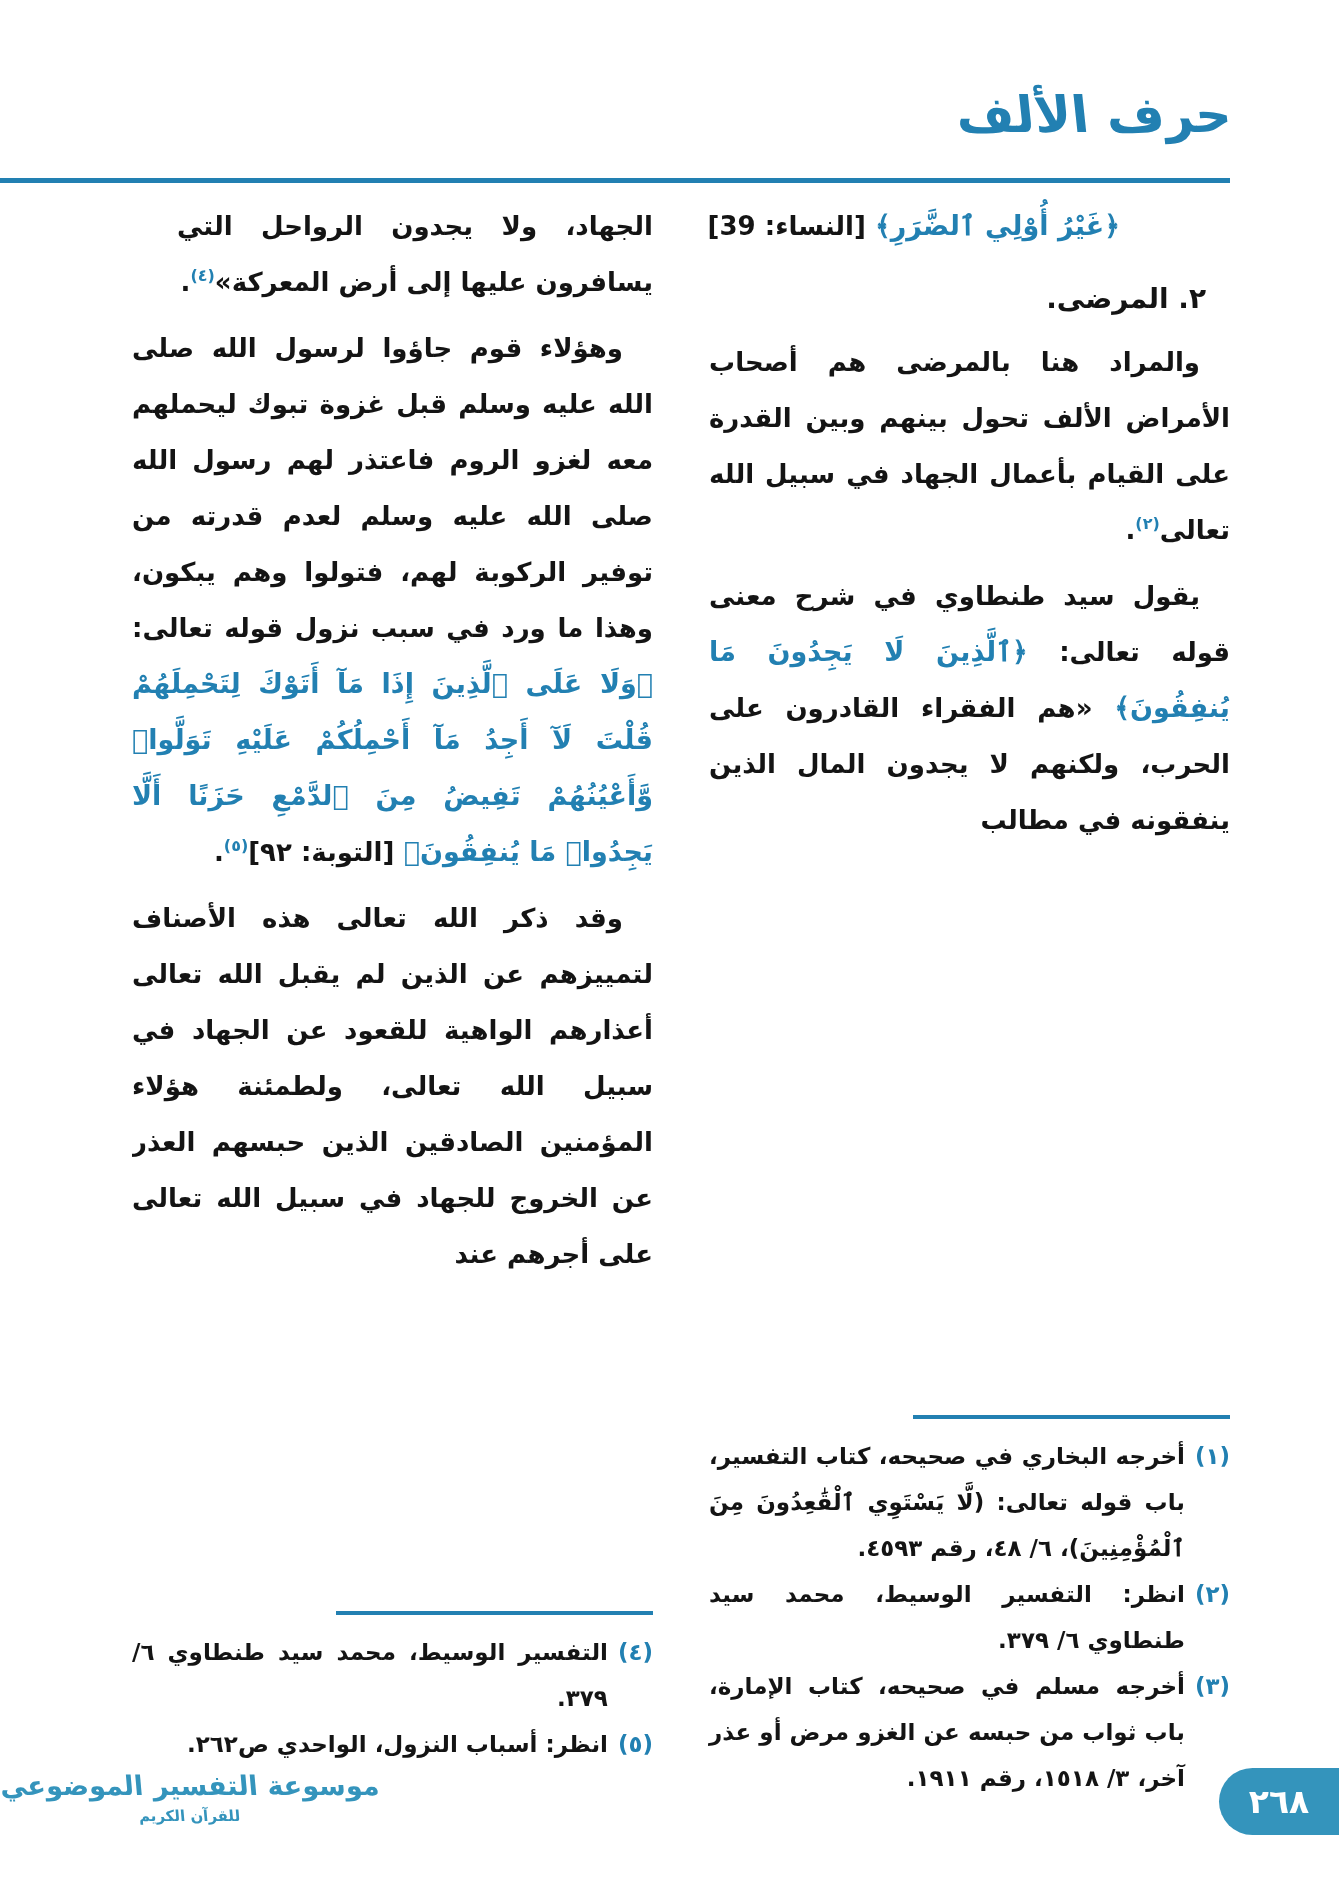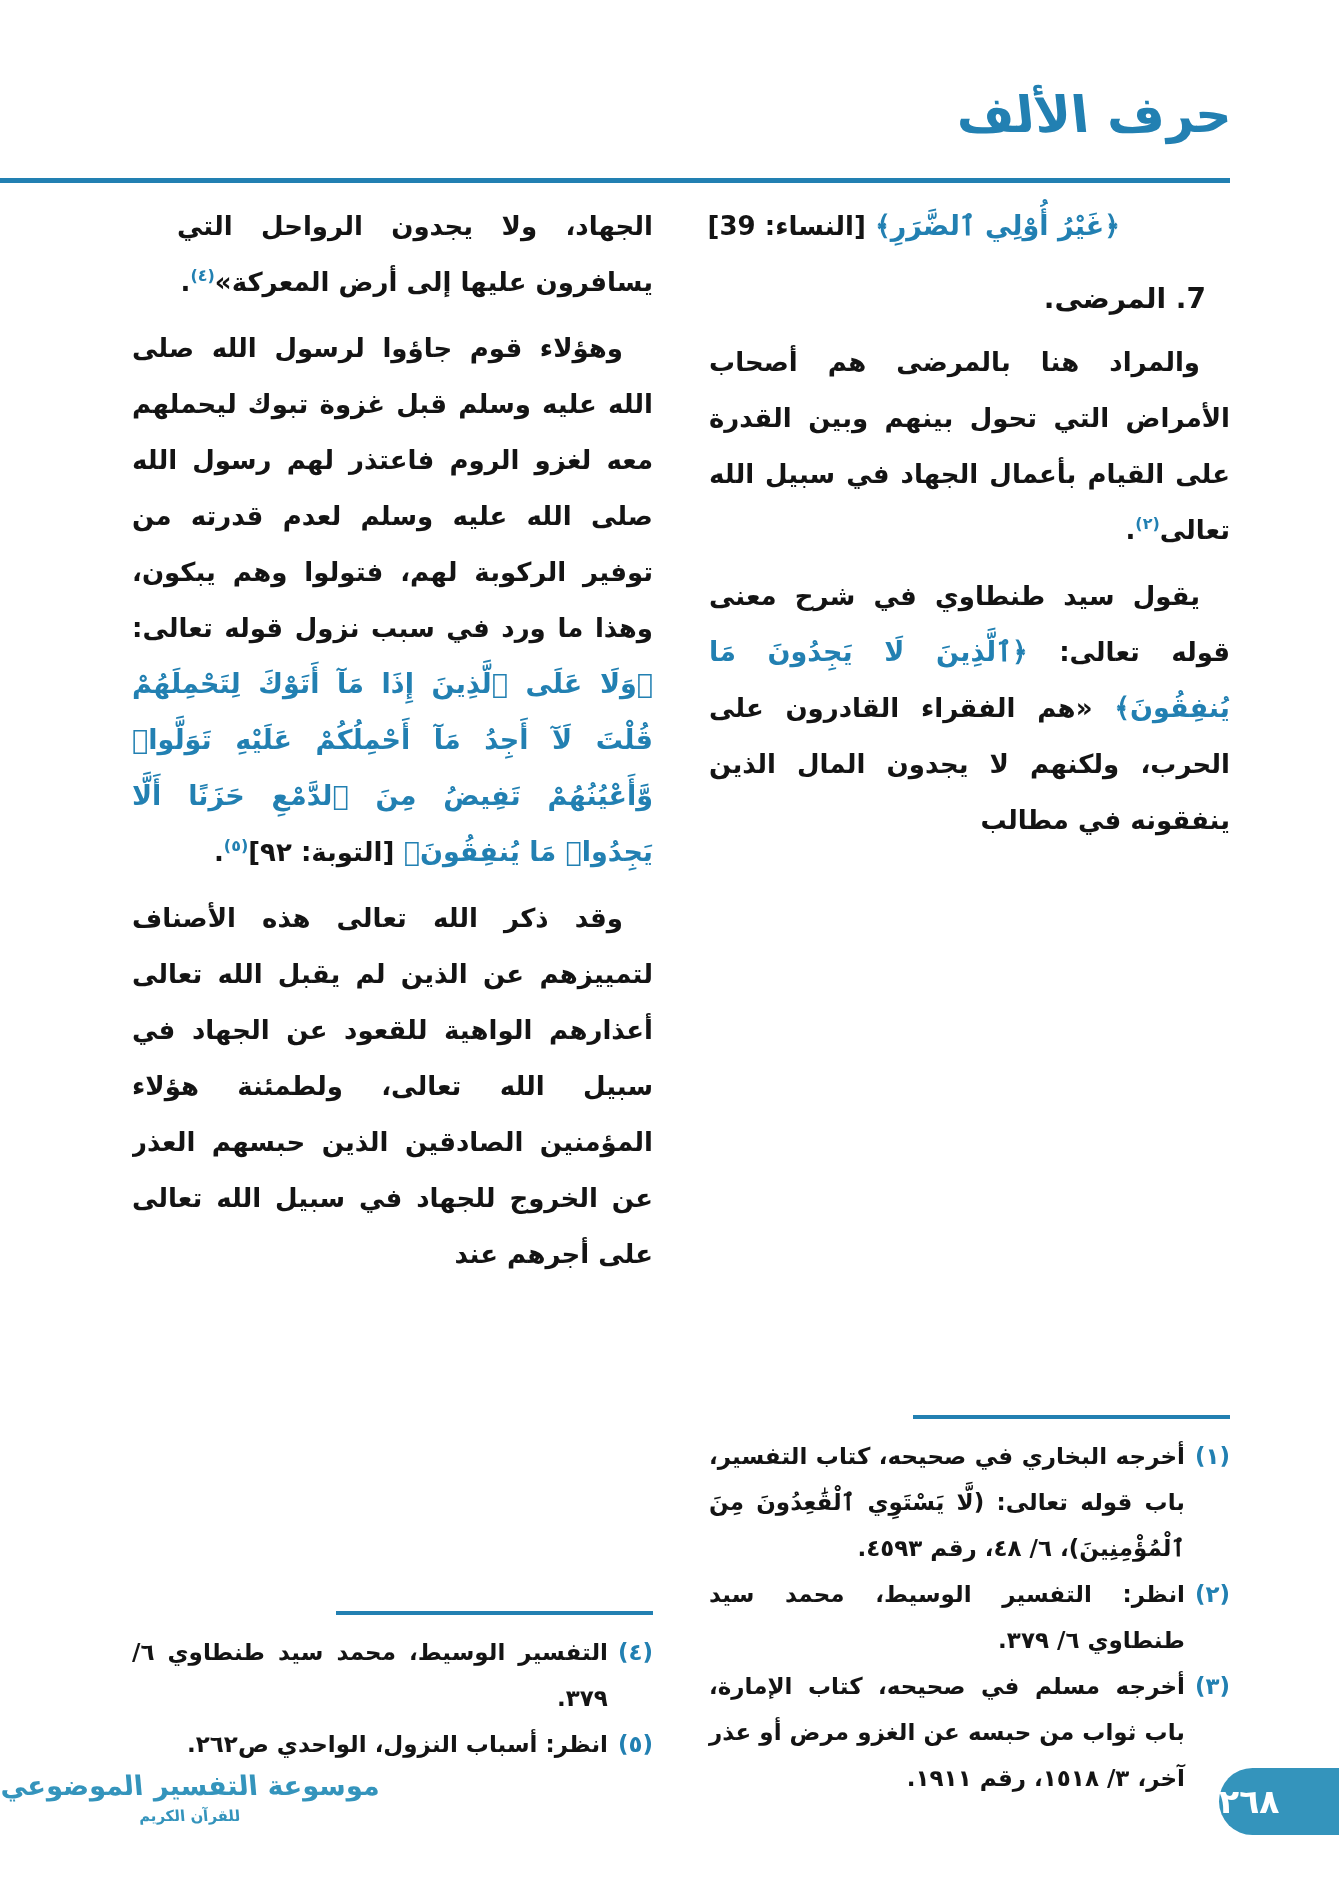--- a/index.html
+++ b/index.html
@@ -83,38 +83,38 @@
     direction:rtl;
   }
   .footer-logo-inner{display:inline-block;text-align:center;}
   .logo-main{font-size:27px;font-weight:bold;line-height:40px;white-space:nowrap;transform:skewX(5deg);}
   .logo-sub{font-size:15px;font-weight:bold;line-height:20px;transform:skewX(5deg);}
   .page-badge{
     position:absolute;top:1768px;right:0;
     width:120px;height:67px;
     background:var(--accent-bright);
     border-radius:34px 0 0 34px;
-    display:flex;align-items:center;justify-content:flex-end;
+    display:flex;align-items:center;justify-content:center;
     color:#ffffff;font-size:33px;font-weight:bold;
   }
 </style>
 </head>
 <body>
 
 <div class="page">
 
   <div class="header-title">حرف الألف</div>
   <div class="header-rule"></div>
 
   <section class="col col-right">
     <p class="intro-line"><span class="quran">﴿غَيْرُ أُوْلِي ٱلضَّرَرِ﴾</span> <span class="ref">[النساء: 39]</span><sup class="fn-mark">(١)</sup></p>
 
-    <h2>7. المرضى.</h2>
+    <h2>٢. المرضى.</h2>
 
-    <p><span>والمراد هنا بالمرضى هم أصحاب الأمراض التي تحول بينهم وبين القدرة على القيام بأعمال الجهاد في سبيل الله تعالى</span><sup class="fn-mark">(٢)</sup><span>.</span></p>
+    <p><span>والمراد هنا بالمرضى هم أصحاب الأمراض الألف تحول بينهم وبين القدرة على القيام بأعمال الجهاد في سبيل الله تعالى</span><sup class="fn-mark">(٢)</sup><span>.</span></p>
 
 
 
 
     <p><span>يقول سيد طنطاوي في شرح معنى قوله تعالى: </span><span class="quran">﴿ٱلَّذِينَ لَا يَجِدُونَ مَا يُنفِقُونَ﴾</span><span> «هم الفقراء القادرون على الحرب، ولكنهم لا يجدون المال الذين ينفقونه في مطالب</span></p>
   </section>
 
   <div class="fn-block fn-block-right">
     <div class="fn-sep"></div>
     <div class="footnote">

